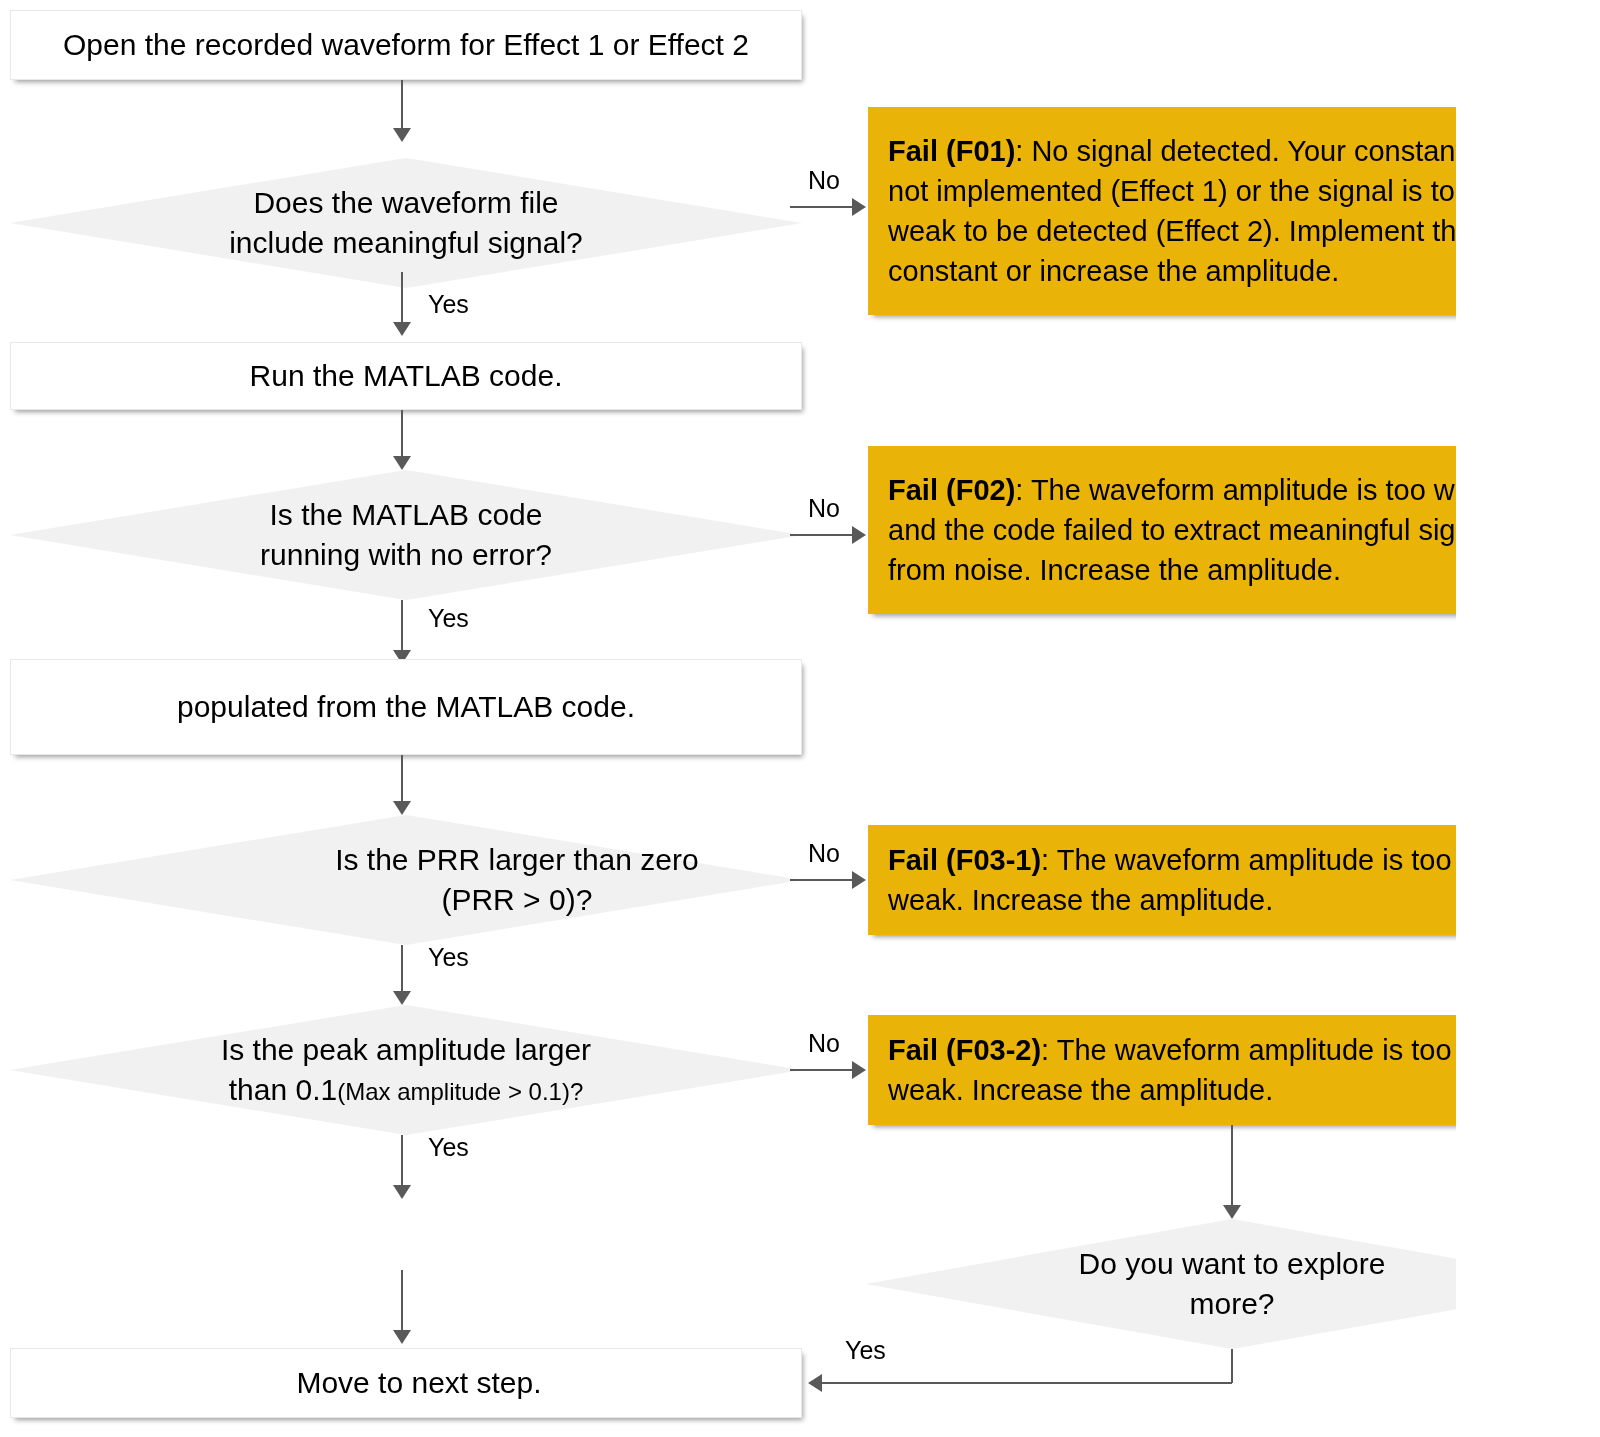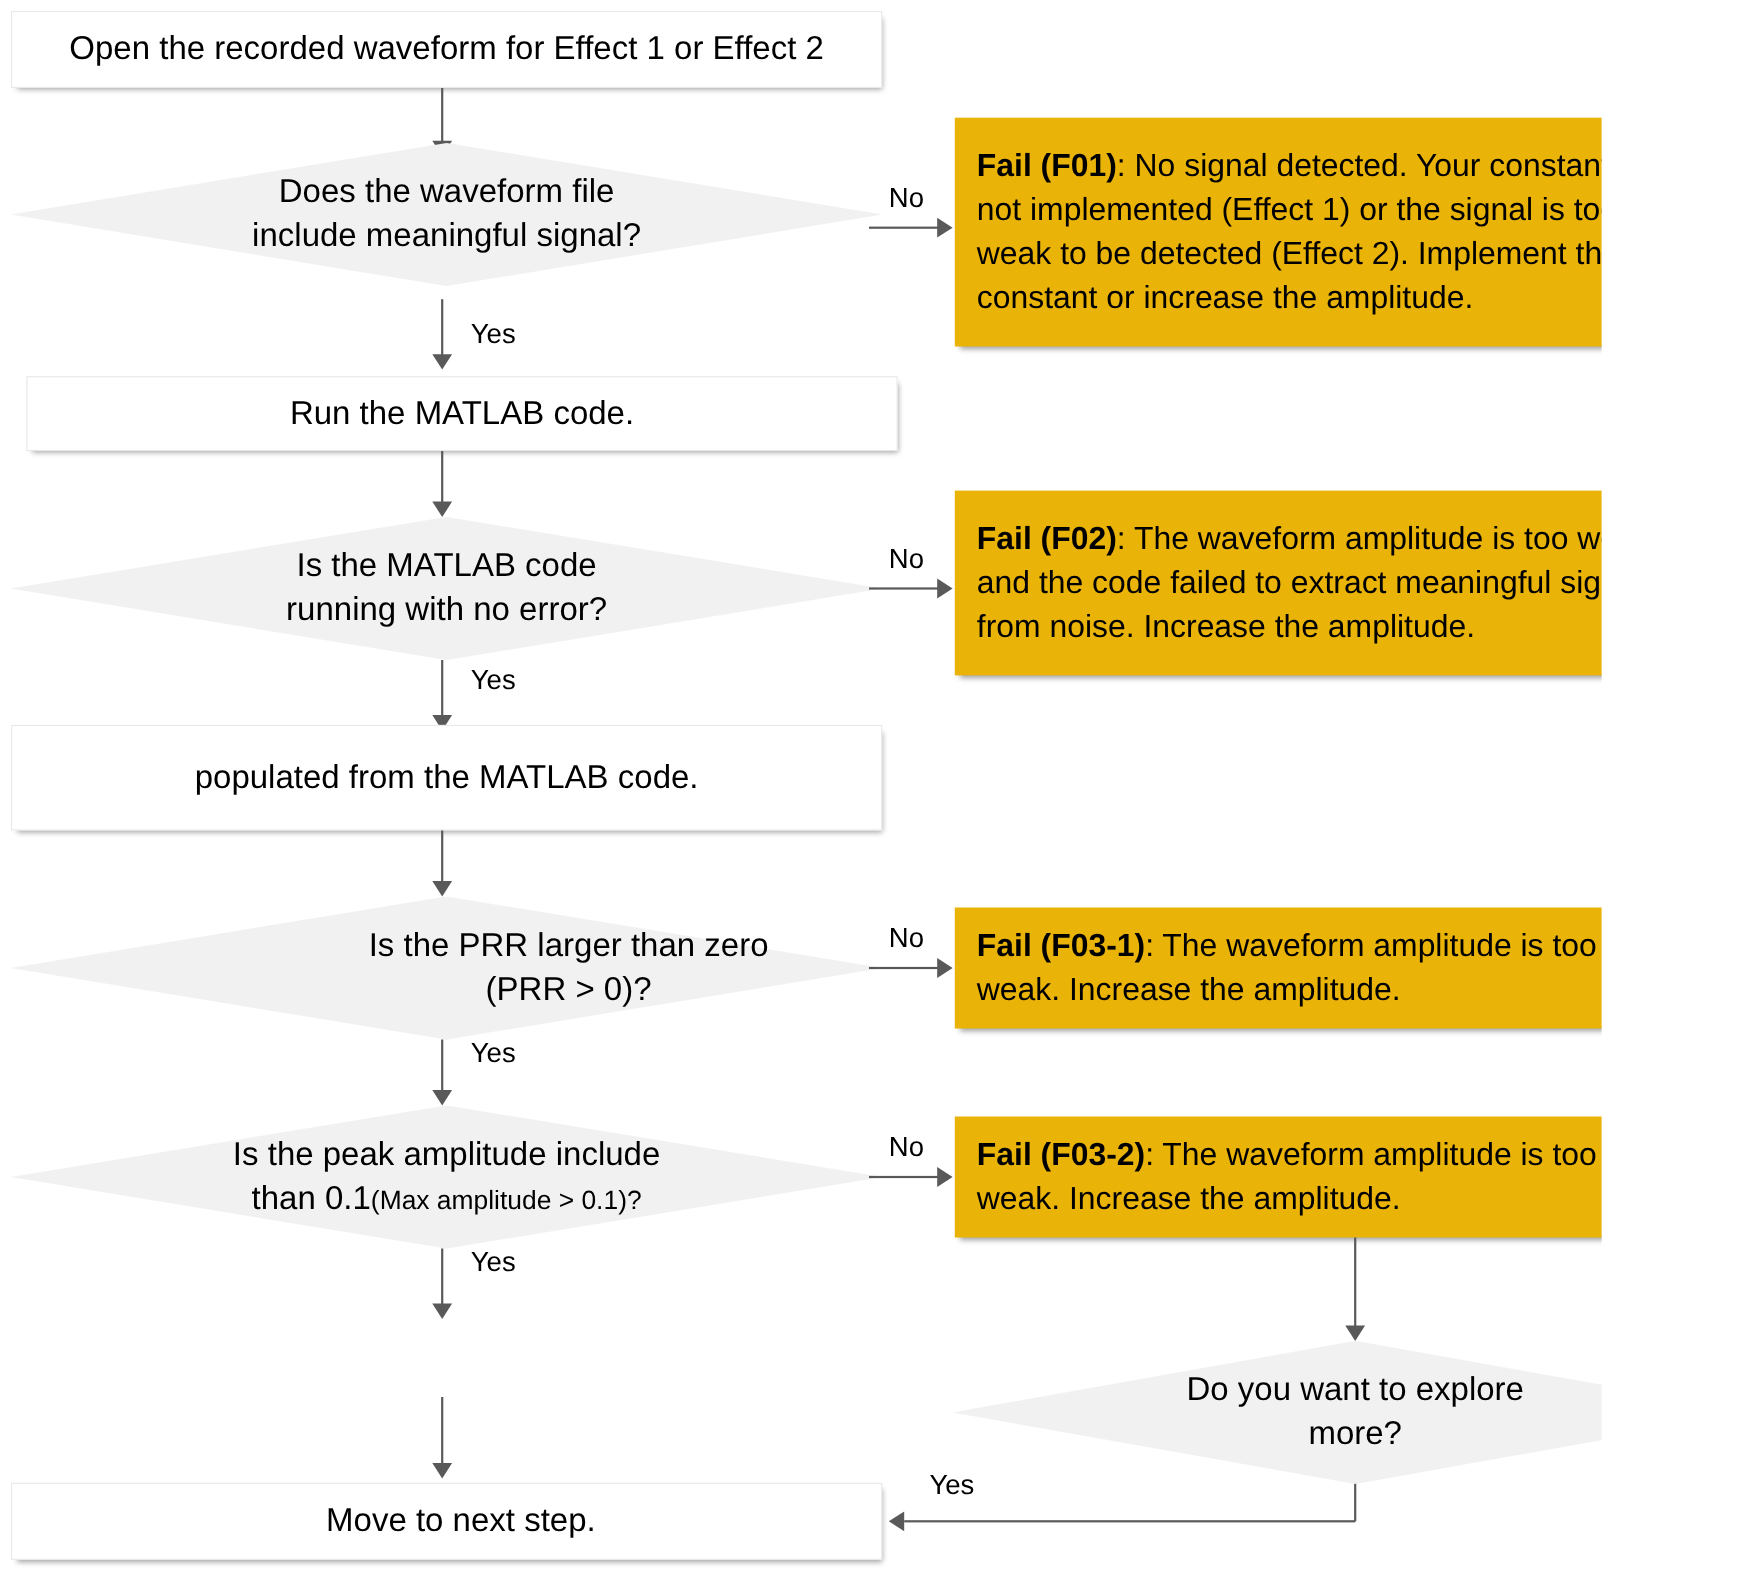--- a/index.html
+++ b/index.html
@@ -115,21 +115,21 @@
 
 <div id="canvas">
 
   <div class="node process" style="left:10px; top:10px; width:792px; height:70px;">
     <span>Open the recorded waveform for Effect 1 or Effect 2</span>
   </div>
 
   <div class="line-v" style="left:401px; top:80px; height:50px;"></div>
   <div class="arrow-down" style="left:393px; top:128px;"></div>
 
-  <div class="node decision" style="left:10px; top:130px; width:792px; height:130px;">
+  <div class="node decision" style="left:10px; top:158px; width:792px; height:130px;">
     <div class="dshape"></div>
     <div class="dtext">
       <div>Does the waveform file</div>
       <div>include meaningful signal?</div>
     </div>
   </div>
 
   <div class="line-h" style="left:790px; top:206px; width:64px;"></div>
   <div class="arrow-right" style="left:852px; top:198px;"></div>
   <div class="edge-label" style="left:808px; top:166px;">No</div>
@@ -137,21 +137,21 @@
   <div class="node fail" style="left:868px; top:107px; width:676px; height:208px;">
     <div>
       <span class="b">Fail (F01)</span><span>: No signal detected. Your constant is not implemented (Effect 1) or the signal is too weak to be detected (Effect 2). Implement the constant or increase the amplitude.</span>
     </div>
   </div>
 
   <div class="line-v" style="left:401px; top:272px; height:52px;"></div>
   <div class="arrow-down" style="left:393px; top:322px;"></div>
   <div class="edge-label" style="left:428px; top:290px;">Yes</div>
 
-  <div class="node process" style="left:10px; top:342px; width:792px; height:68px;margin-left:14px;">
+  <div class="node process" style="left:10px; top:342px; width:792px; height:68px;">
     <span>Run the MATLAB code.</span>
   </div>
 
   <div class="line-v" style="left:401px; top:410px; height:48px;"></div>
   <div class="arrow-down" style="left:393px; top:456px;"></div>
 
   <div class="node decision" style="left:10px; top:470px; width:792px; height:130px;">
     <div class="dshape"></div>
     <div class="dtext">
       <div>Is the MATLAB code</div>
@@ -200,21 +200,21 @@
     </div>
   </div>
 
   <div class="line-v" style="left:401px; top:945px; height:48px;"></div>
   <div class="arrow-down" style="left:393px; top:991px;"></div>
   <div class="edge-label" style="left:428px; top:943px;">Yes</div>
 
   <div class="node decision" style="left:10px; top:1005px; width:792px; height:130px;">
     <div class="dshape"></div>
     <div class="dtext" style="width:80%;">
-      <div>Is the peak amplitude include</div>
+      <div>Is the peak amplitude larger</div>
       <div>
         <span>than 0.1</span><span class="small">(Max amplitude &gt; 0.1)?</span>
       </div>
     </div>
   </div>
 
   <div class="line-h" style="left:790px; top:1069px; width:64px;"></div>
   <div class="arrow-right" style="left:852px; top:1061px;"></div>
   <div class="edge-label" style="left:808px; top:1029px;">No</div>
 

